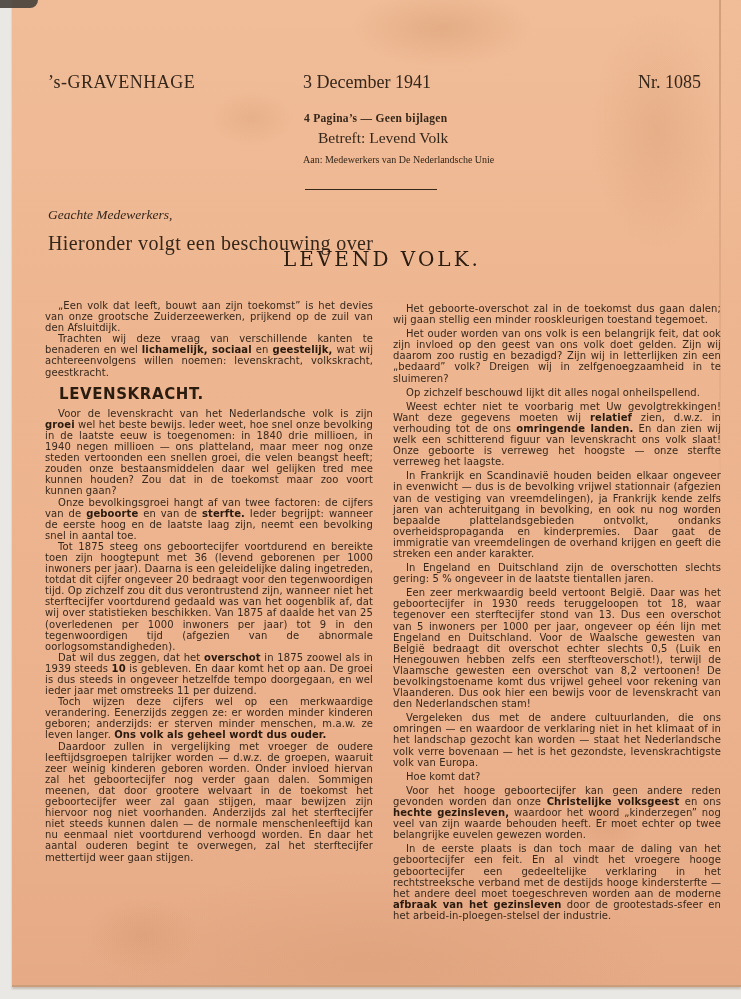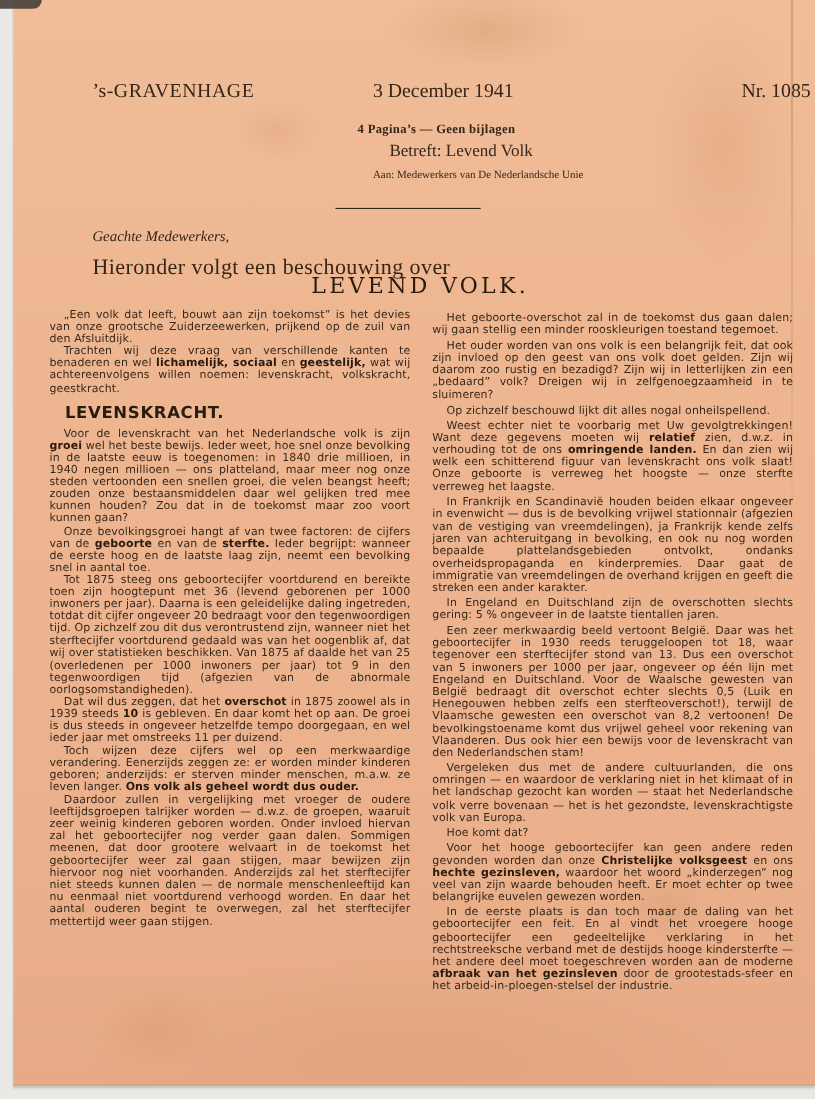--- a/index.html
+++ b/index.html
@@ -22,45 +22,45 @@
     box-shadow:0 2px 2px rgba(90,60,40,.25);
   }
   .paper::after{ 
     content:"";position:absolute;right:20px;top:0;width:2px;height:520px;
     background:linear-gradient(180deg, rgba(140,90,55,.30), rgba(140,90,55,0));
   }
   .smudge{
     position:absolute;left:0;top:0;width:38px;height:8px;
     background:#47403a;border-radius:0 0 8px 0;opacity:.9;
   }
-  .ink{color:#35261a;margin-left:36px;}
+  .ink{color:#35261a;}
   .serif{font-family:"Liberation Serif","DejaVu Serif",serif;}
 
   .hdr-city{position:absolute;left:36px;top:72px;font-size:18px;letter-spacing:.5px;}
   .hdr-date{position:absolute;left:291px;top:72px;font-size:18px;}
   .hdr-nr{position:absolute;left:626px;top:72px;font-size:18px;}
 
-  .meta-pages{position:absolute;left:277px;top:112px;font-size:11.5px;font-weight:bold;letter-spacing:.3px;}
+  .meta-pages{position:absolute;left:292px;top:112px;font-size:11.5px;font-weight:bold;letter-spacing:.3px;}
   .meta-betreft{position:absolute;left:306px;top:129px;font-size:15.5px;}
   .meta-aan{position:absolute;left:291px;top:154px;font-size:10px;}
   .meta-rule{position:absolute;left:293px;top:189px;width:132px;height:0;border-top:1.6px solid #35261a;}
 
   .salutation{position:absolute;left:36px;top:207px;font-size:13.5px;font-style:italic;}
   .intro-line{position:absolute;left:36px;top:232px;font-size:20px;letter-spacing:.4px;}
   .doc-title{
     position:absolute;left:33px;top:247px;width:674px;text-align:center;
     font-family:"DejaVu Serif","Liberation Serif",serif;
     font-size:20px;font-weight:normal;letter-spacing:3px;color:#2b1c10;
   }
 
   .columns{
     position:absolute;left:33px;top:281px;width:676px;
     display:flex;gap:20px;color:#38281c;
   }
-  .col{width:328px;font-size:10px;line-height:11.1px;text-align:justify;letter-spacing:.1px;}
+  .col{width:328px;font-size:10px;line-height:11.1px;text-align:justify;letter-spacing:.1px;margin-top:19px;}
   .col p{margin:0;text-indent:13px;}
   .col-right p{margin-top:3px;}
   .col h3{
     margin:11px 0 8px 14px;font-size:15px;letter-spacing:.6px;
     font-weight:bold;color:#2b1c10;text-indent:0;
   }
   .col b{color:#2a1a0e;}
 </style>
 </head>
 <body>

